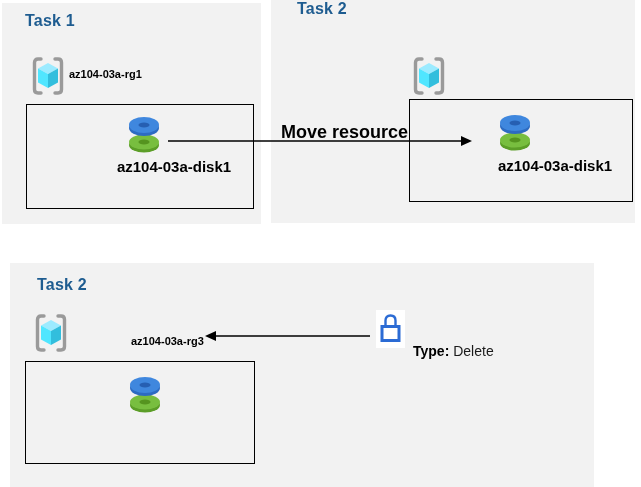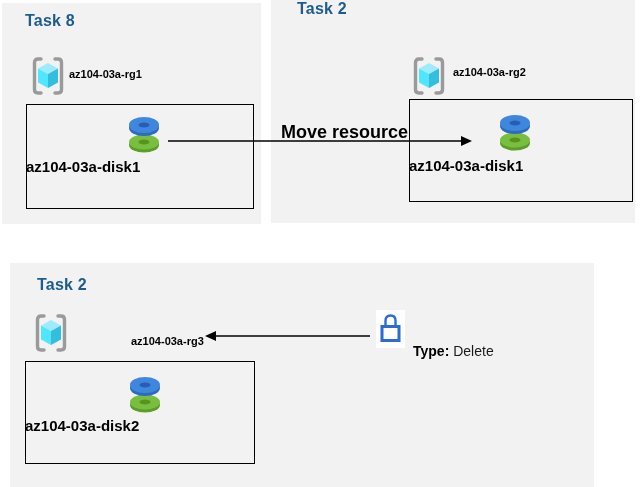--- a/index.html
+++ b/index.html
@@ -34,22 +34,23 @@
   .res-box {
     position: absolute;
     border: 1.5px solid #000000;
     background: transparent;
   }
   .disk-label {
     position: absolute;
     font-size: 15px;
     font-weight: 700;
     color: #000000;
-    text-align: left;
+    text-align: center;
     white-space: nowrap;
+    padding-left: 35px;
   }
   .move-label {
     position: absolute;
     font-size: 18px;
     font-weight: 700;
     color: #000000;
     white-space: nowrap;
   }
   .lock-wrap {
     background: #ffffff;
@@ -72,21 +73,21 @@
     width: 641px; height: 487px;
     pointer-events: none;
   }
 </style>
 </head>
 <body>
 
 <div class="page">
 
   <section class="panel" style="left:2px; top:3px; width:259px; height:221px;"></section>
-  <h2 class="task-title" style="left:25px; top:12px;">Task 8</h2>
+  <h2 class="task-title" style="left:25px; top:12px;">Task 1</h2>
 
   <span class="rg-icon" style="left:31px; top:55px; width:34px; height:42px;">
     <svg width="34" height="42" viewBox="0 0 34 42">
       <path d="M10 4 H7 Q3.5 4 3.5 7.5 V34.5 Q3.5 38 7 38 H10" fill="none" stroke="#9A9A9A" stroke-width="3.4" stroke-linecap="round"></path>
       <path d="M24 4 H27 Q30.5 4 30.5 7.5 V34.5 Q30.5 38 27 38 H24" fill="none" stroke="#9A9A9A" stroke-width="3.4" stroke-linecap="round"></path>
       <polygon points="17,8 27,13.5 17,19 7,13.5" fill="#9CEBFF"></polygon>
       <polygon points="7,13.5 17,19 17,33 7,27.5" fill="#50E6FF"></polygon>
       <polygon points="27,13.5 17,19 17,33 27,27.5" fill="#32BEDD"></polygon>
     </svg>
   </span>
@@ -110,21 +111,20 @@
 
   <span class="rg-icon" style="left:412px; top:55px; width:34px; height:42px;">
     <svg width="34" height="42" viewBox="0 0 34 42">
       <path d="M10 4 H7 Q3.5 4 3.5 7.5 V34.5 Q3.5 38 7 38 H10" fill="none" stroke="#9A9A9A" stroke-width="3.4" stroke-linecap="round"></path>
       <path d="M24 4 H27 Q30.5 4 30.5 7.5 V34.5 Q30.5 38 27 38 H24" fill="none" stroke="#9A9A9A" stroke-width="3.4" stroke-linecap="round"></path>
       <polygon points="17,8 27,13.5 17,19 7,13.5" fill="#9CEBFF"></polygon>
       <polygon points="7,13.5 17,19 17,33 7,27.5" fill="#50E6FF"></polygon>
       <polygon points="27,13.5 17,19 17,33 27,27.5" fill="#32BEDD"></polygon>
     </svg>
   </span>
-  <span class="rg-label" style="left:453px; top:66px;">az104-03a-rg2</span>
 
   <div class="res-box" style="left:409px; top:99px; width:222px; height:101px;"></div>
   <span class="disk-icon" style="left:497px; top:112px; width:36px; height:40px;">
     <svg width="36" height="40" viewBox="0 0 36 40">
       <ellipse cx="18" cy="31" rx="15" ry="7.5" fill="#5C9E28"></ellipse>
       <ellipse cx="18" cy="28" rx="15" ry="7.5" fill="#78BE3F"></ellipse>
       <ellipse cx="18" cy="28" rx="5.5" ry="2.4" fill="#55941F"></ellipse>
       <ellipse cx="18" cy="14" rx="15" ry="8" fill="#2D6BC2"></ellipse>
       <ellipse cx="18" cy="11" rx="15" ry="8" fill="#3F87DE"></ellipse>
       <ellipse cx="18" cy="11" rx="5.5" ry="2.6" fill="#265FB2"></ellipse>
@@ -152,21 +152,20 @@
   <span class="disk-icon" style="left:127px; top:374px; width:36px; height:40px;">
     <svg width="36" height="40" viewBox="0 0 36 40">
       <ellipse cx="18" cy="31" rx="15" ry="7.5" fill="#5C9E28"></ellipse>
       <ellipse cx="18" cy="28" rx="15" ry="7.5" fill="#78BE3F"></ellipse>
       <ellipse cx="18" cy="28" rx="5.5" ry="2.4" fill="#55941F"></ellipse>
       <ellipse cx="18" cy="14" rx="15" ry="8" fill="#2D6BC2"></ellipse>
       <ellipse cx="18" cy="11" rx="15" ry="8" fill="#3F87DE"></ellipse>
       <ellipse cx="18" cy="11" rx="5.5" ry="2.6" fill="#265FB2"></ellipse>
     </svg>
   </span>
-  <div class="disk-label" style="left:25px; top:417px; width:228px;">az104-03a-disk2</div>
 
   <span class="lock-wrap" style="left:376px; top:310px;">
     <svg width="25" height="34" viewBox="0 0 25 34">
       <path d="M7.5 15 V8.5 Q7.5 3.5 12.5 3.5 Q17.5 3.5 17.5 8.5 V15" fill="none" stroke="#2B6BD4" stroke-width="2.4"></path>
       <rect x="4" y="14.5" width="17" height="14" fill="#ffffff" stroke="#2B6BD4" stroke-width="3"></rect>
     </svg>
   </span>
   <span class="lock-type" style="left:413px; top:343px;"><b>Type:</b> <span>Delete</span></span>
 
   <svg class="arrow-overlay">

